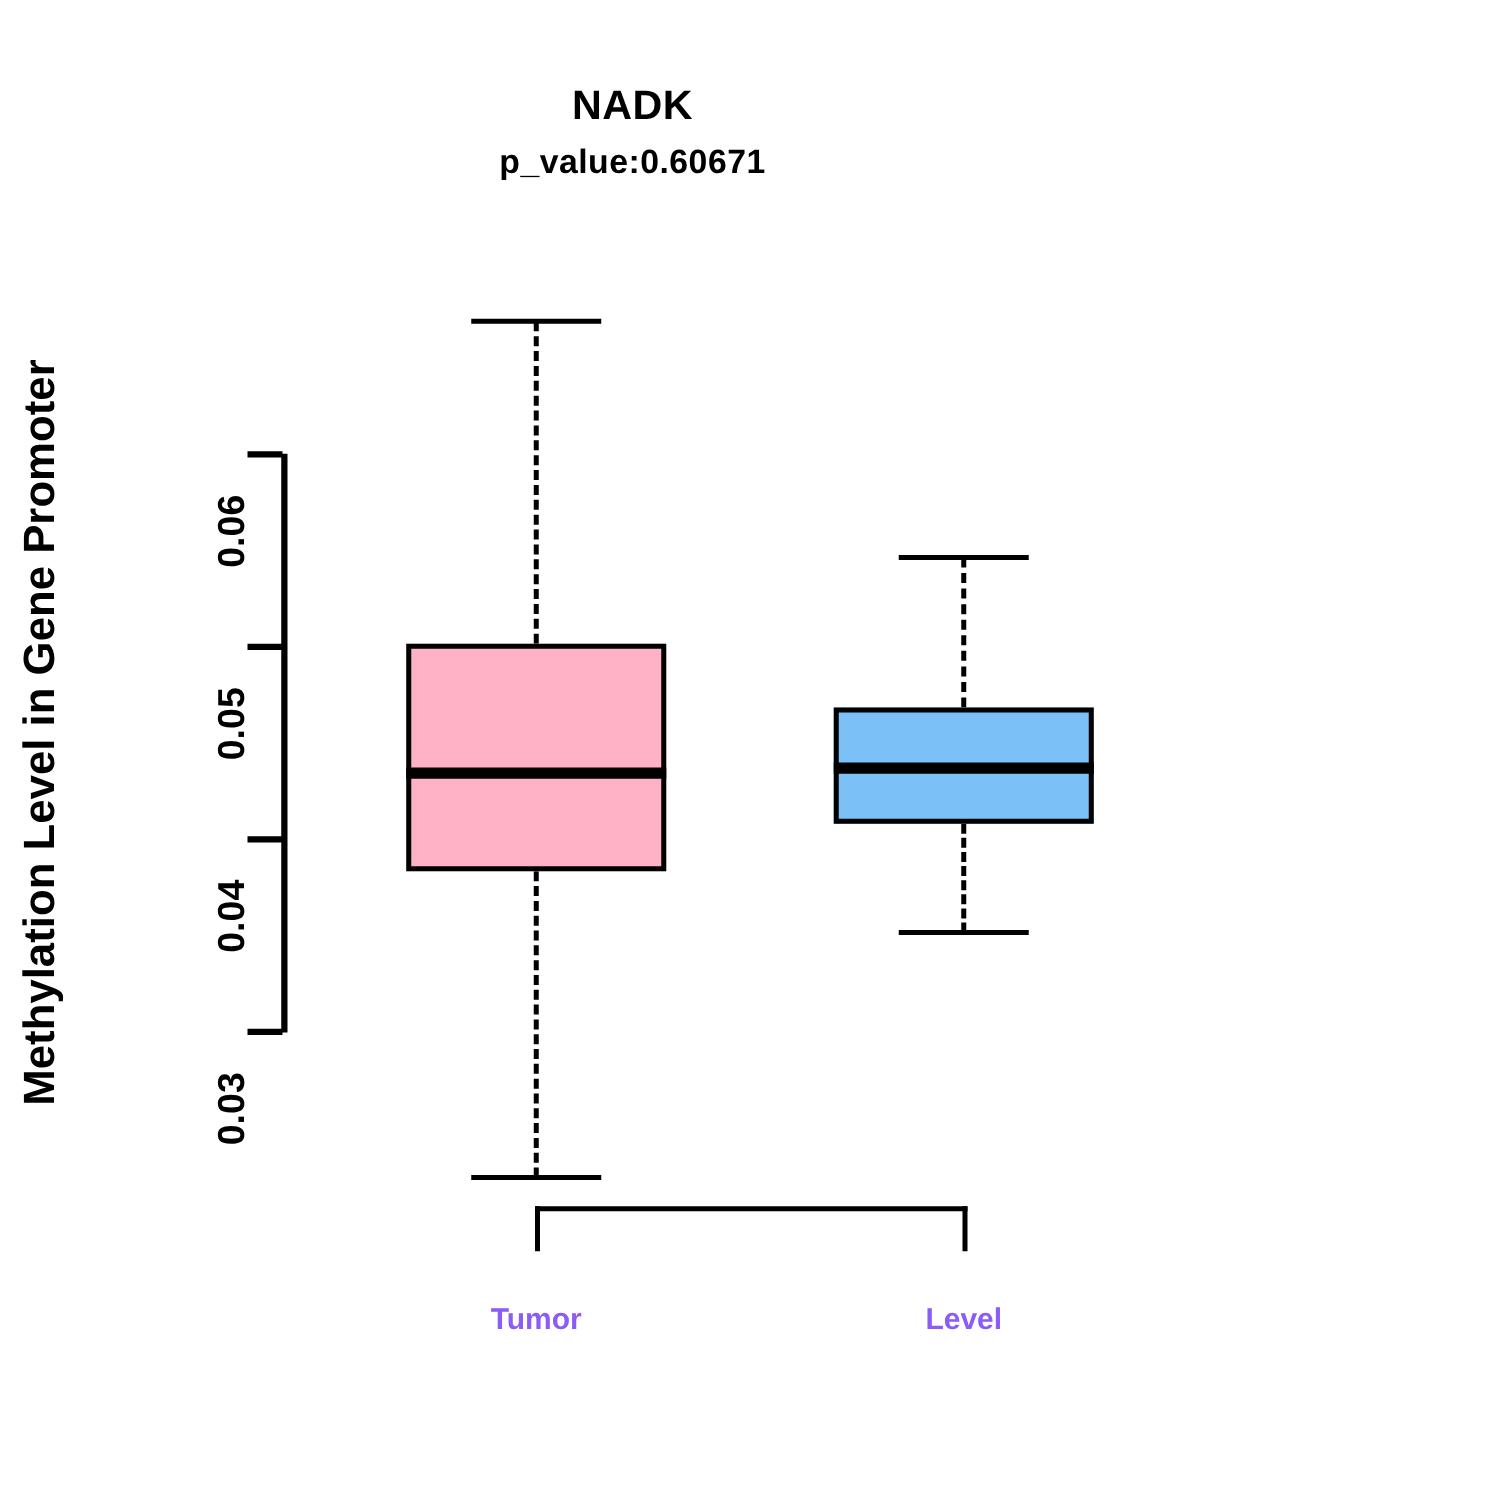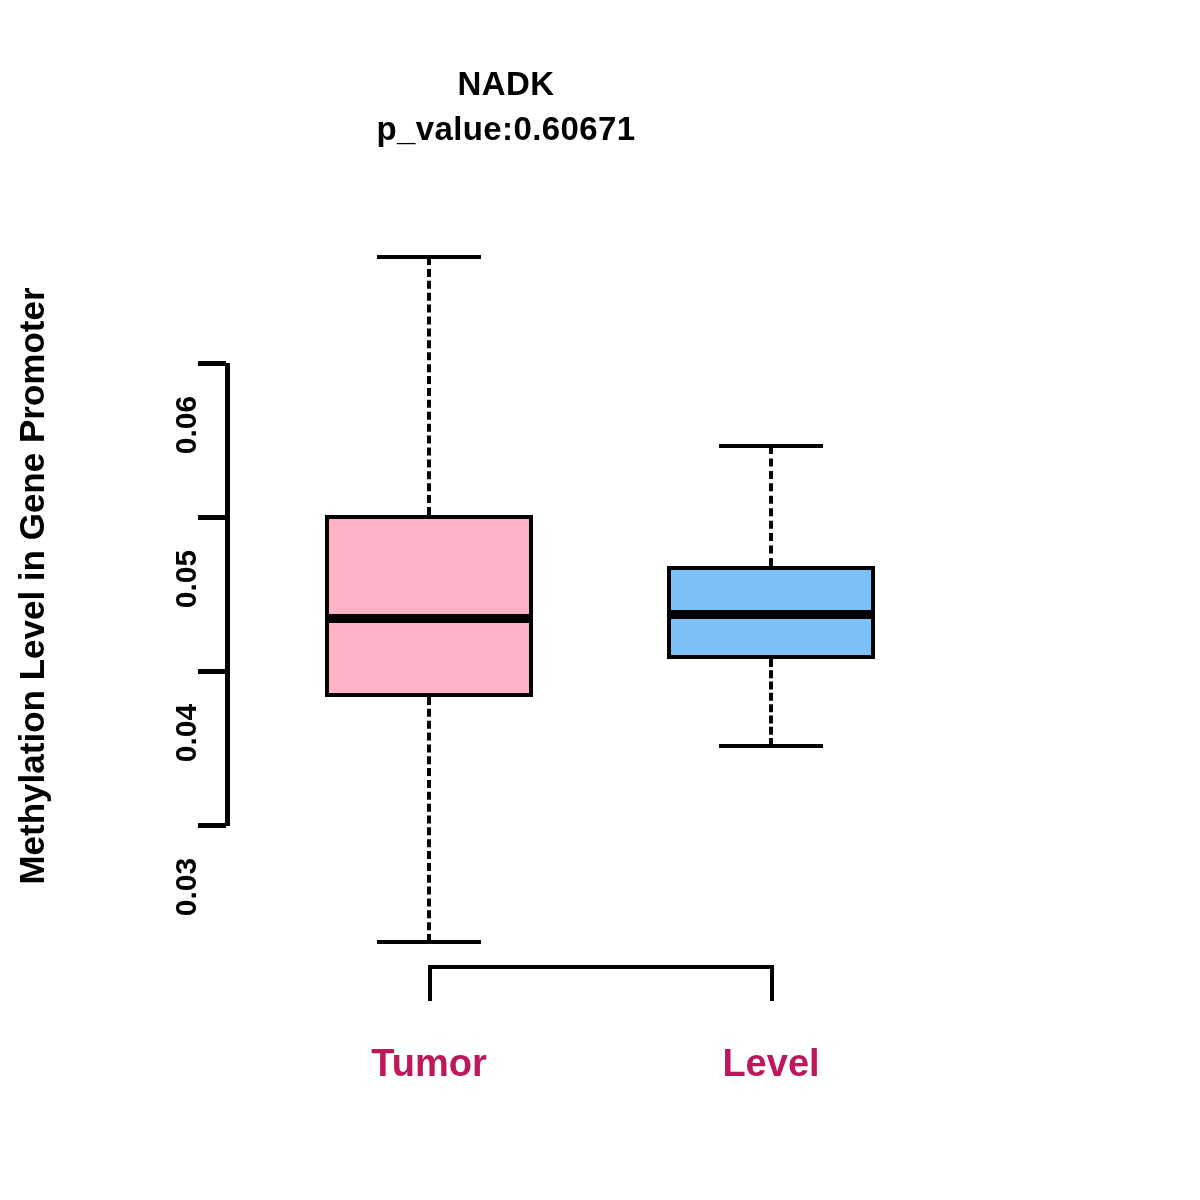--- a/index.html
+++ b/index.html
@@ -26,21 +26,21 @@
     pointer-events: none;
   }
   .title-main {
     font-size: 33px;
     font-weight: bold;
     color: #000;
     line-height: 44px;
     letter-spacing: 0.4px;
   }
   .title-sub {
-    font-size: 33px;
+    font-size: 27px;
     font-weight: bold;
     color: #000;
     line-height: 46px;
     letter-spacing: 0.4px;
   }
 
   
   .ylab {
     position: absolute;
     left: -378px;
@@ -104,23 +104,23 @@
     top: 965px;
     width: 4px;
     height: 36px;
     background: #000;
   }
   .xlabel {
     position: absolute;
     top: 1042px;
     width: 300px;
     text-align: center;
-    font-size: 38px;
+    font-size: 24px;
     font-weight: bold;
-    color: #be185d;
+    color: #8b5cf6;
     white-space: nowrap;
   }
 
   
   .box {
     position: absolute;
     box-sizing: border-box;
     border: 4px solid #000;
   }
   .median {

